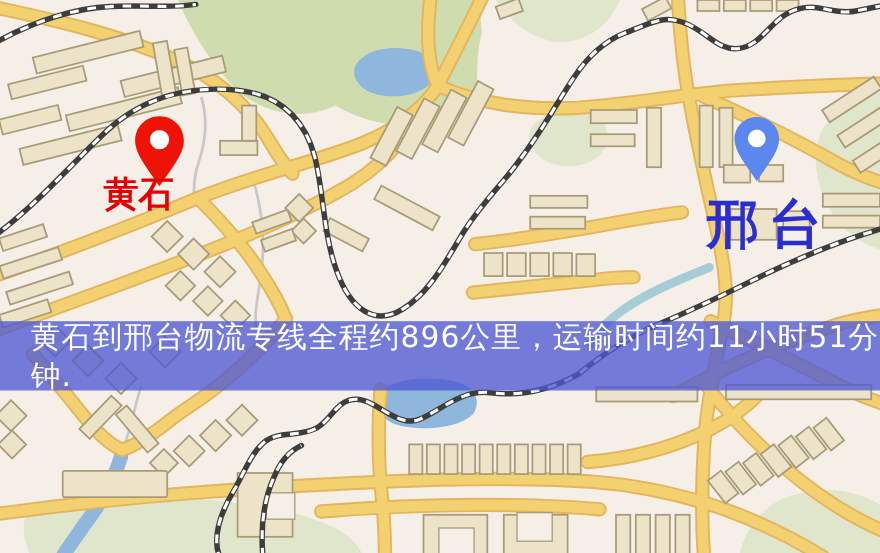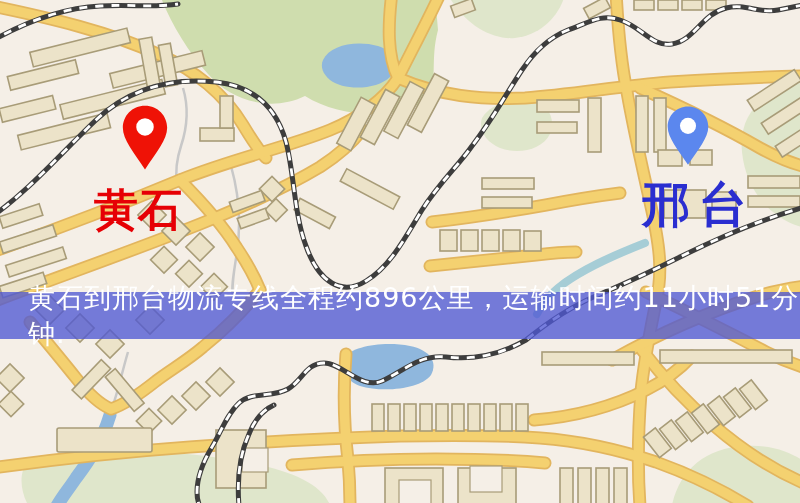--- a/index.html
+++ b/index.html
@@ -17,24 +17,24 @@
   .minor{fill:none;stroke:var(--minor-road,#c8c8c8);stroke-width:2.5;}
   .road-c{fill:none;stroke:var(--road-casing,#e0b45c);stroke-width:13;stroke-linecap:round;stroke-linejoin:round;}
   .road{fill:none;stroke:var(--road,#f4d170);stroke-width:9.5;stroke-linecap:round;stroke-linejoin:round;}
   .rail{fill:none;stroke:var(--railway,#3d3d3d);stroke-width:5;stroke-linecap:round;}
   .rail-d{fill:none;stroke:#ffffff;stroke-width:2.8;stroke-dasharray:8 8;}
   .bld{fill:var(--building,#ece3c9);stroke:var(--building-stroke,#a89c78);stroke-width:1.6;}
   .notch{fill:var(--background,#f5efe7);stroke:var(--building-stroke,#a89c78);stroke-width:1.2;}
   .pin{position:absolute;}
   .pin svg{display:block;}
   .map-label{position:absolute;font-weight:bold;line-height:1;white-space:nowrap;}
-  #origin-label{left:94px;top:188px;font-size:44px;color:var(--origin-label,#e60005);}
+  #origin-label{left:94px;top:160px;font-size:32px;color:var(--origin-label,#e60005);}
   #destination-label{left:642px;top:180px;font-size:48px;letter-spacing:9px;color:var(--destination-label,#2a2ed0);}
   #banner{
-    position:absolute;left:0;top:292px;width:800px;height:47px;
+    position:absolute;left:0;top:292px;width:800px;height:63px;
     background:var(--banner-bg,rgba(80,88,212,0.78));
     display:flex;align-items:center;box-sizing:border-box;padding-left:28px;
   }
   #banner .txt{font-size:27px;color:var(--banner-text,#ffffff);letter-spacing:1px;}
 </style>
 </head>
 <body>
 
 <div id="stage">
 

